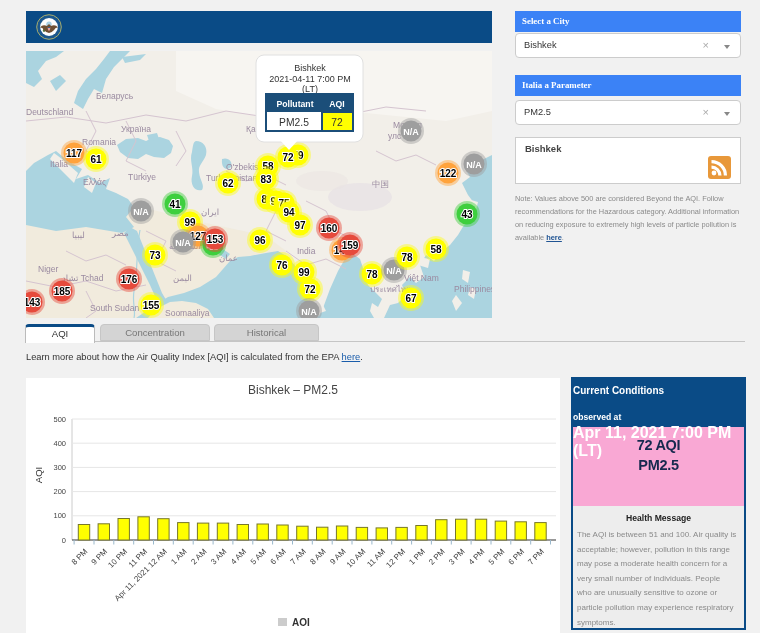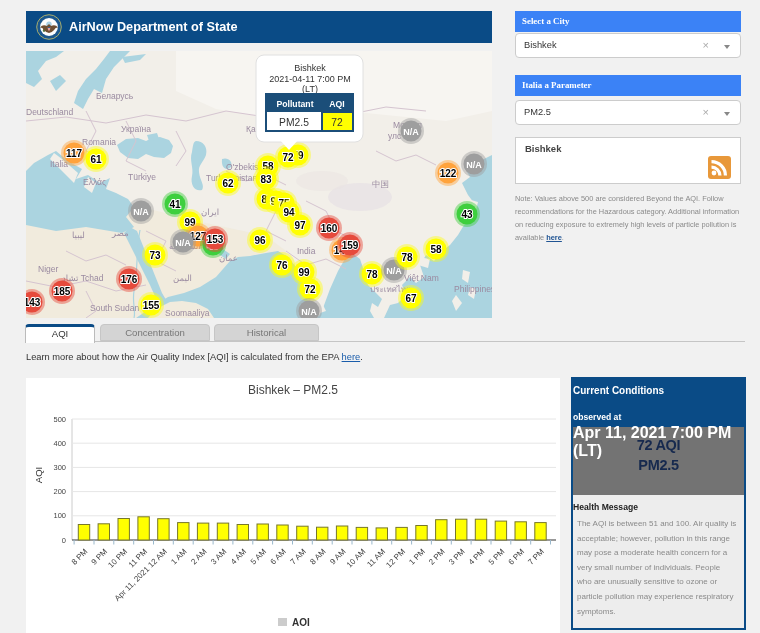--- a/index.html
+++ b/index.html
@@ -22,38 +22,37 @@
 .selbox .car { position:absolute; right:10px; top:11px; width:0; height:0; border-left:3.5px solid transparent; border-right:3.5px solid transparent; border-top:4px solid #888; }
 #rssbox { left:515px; top:137px; width:226px; height:47px; background:#fff; border:1px solid #ccc; }
 #rssbox .nm { position:absolute; left:9px; top:5px; font-size:9.5px; font-weight:bold; color:#444; }
 #note { left:515px; top:193px; width:232px; font-size:7.4px; color:#8a8a8a; line-height:12.9px; }
 #note a { color:#205493; font-weight:bold; }
 #cc { left:571px; top:377px; width:175px; height:253px; border:2px solid #0a4b86; background:#ededed; }
 #cc .hd { background:#0a4b86; color:#fff; text-align:left; padding-top:6px; height:48px; }
 #cc .hd .l1 { font-size:10px; font-weight:bold; }
 #cc .hd .l2 { font-size:8.6px; font-weight:bold; margin-top:16px; }
 #cc .hd .l3 { font-size:16px; font-weight:bold; margin-top:2px; }
-#cc .yel { background:#737373; color:#16294e; text-align:center; height:68px; padding-top:9px; }
+#cc .yel { background:#f9a8d4; color:#16294e; text-align:center; height:79px; padding-top:9px; }
 #cc .yel div { font-size:14.5px; font-weight:bold; line-height:19.5px; letter-spacing:-0.3px; }
-#cc .hm { text-align:left; font-size:8.6px; font-weight:bold; color:#222; margin-top:7px; }
+#cc .hm { text-align:center; font-size:8.6px; font-weight:bold; color:#222; margin-top:7px; }
 #cc .msg { font-size:8px; color:#8a8a8a; line-height:14.6px; padding:5px 0 0 4px; text-align:left; }
 </style>
 </head>
 <body>
 <div id="header" class="abs">
   <svg class="abs" style="left:10px;top:3px" width="26" height="26" viewBox="0 0 26 26">
     <circle cx="13" cy="13" r="12.3" fill="#1b578d" stroke="#a9ad6d" stroke-width="1"></circle>
     <circle cx="13" cy="13" r="8.9" fill="#fdfdfd"></circle>
     <circle cx="13" cy="10.3" r="2.7" fill="#a8cfe3"></circle>
     <ellipse cx="8.6" cy="15.6" rx="1.5" ry="2.5" transform="rotate(28 8.6 15.6)" fill="#55793f"></ellipse>
     <path d="M3.9,13.6 Q7,9.6 11,12.1 Q12,10.6 13,10.3 Q14,10.6 15,12.1 Q19,9.6 22.1,13.6 Q19.4,12.9 18.1,16.1 Q16,18.6 13,19.1 Q10,18.6 7.9,16.1 Q6.6,12.9 3.9,13.6 Z" fill="#6e4f33"></path>
     <path d="M11.8,13.1 h2.4 v2 q0,1.3 -1.2,1.8 q-1.2,-0.5 -1.2,-1.8 Z" fill="#e59d9d"></path>
     <path d="M11.8,13.1 h2.4 v0.8 h-2.4 Z" fill="#3a5f8a"></path>
   </svg>
-  <span class="ttl">AirNow Department of State</span>
 </div>
 
 <div id="maparea" class="abs">
 <svg width="466" height="267" viewBox="0 0 466 267" font-family="Liberation Sans, sans-serif">
   <rect width="466" height="267" fill="#f2efe9"></rect>
   <path d="M150,0 L466,0 L466,60 L420,70 L340,62 L260,70 L190,58 L150,40 Z" fill="#f7f5f1"></path>
   <path d="M0,150 L100,152 L170,170 L240,185 L260,200 L260,267 L0,267 Z" fill="#f0e8d2" opacity="0.5"></path>
   <ellipse cx="334" cy="146" rx="32" ry="14" fill="#e3dde3" opacity="0.55"></ellipse>
   <ellipse cx="296" cy="130" rx="26" ry="10" fill="#eae4e2" opacity="0.5"></ellipse>
   <g fill="#abd4e0">

